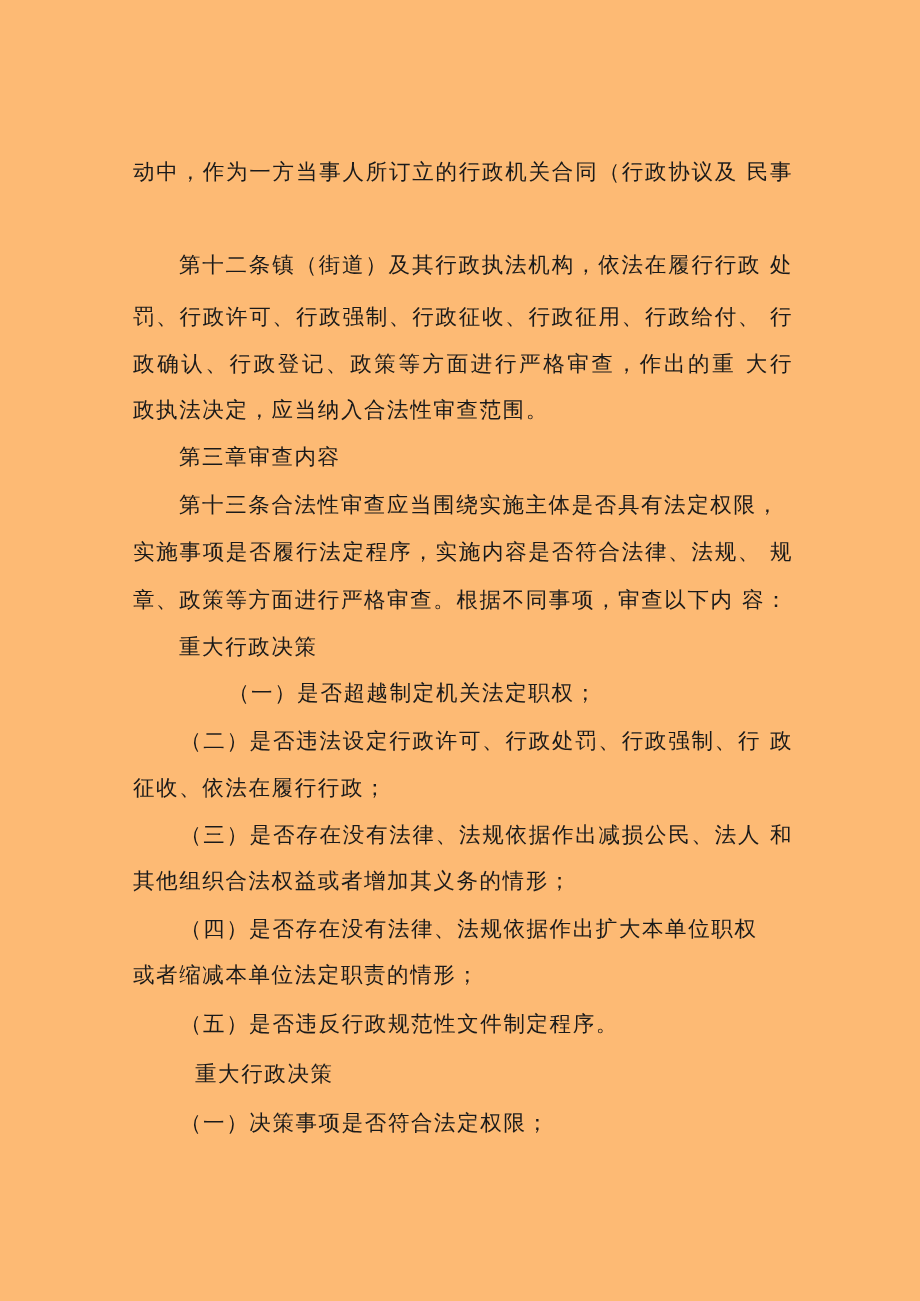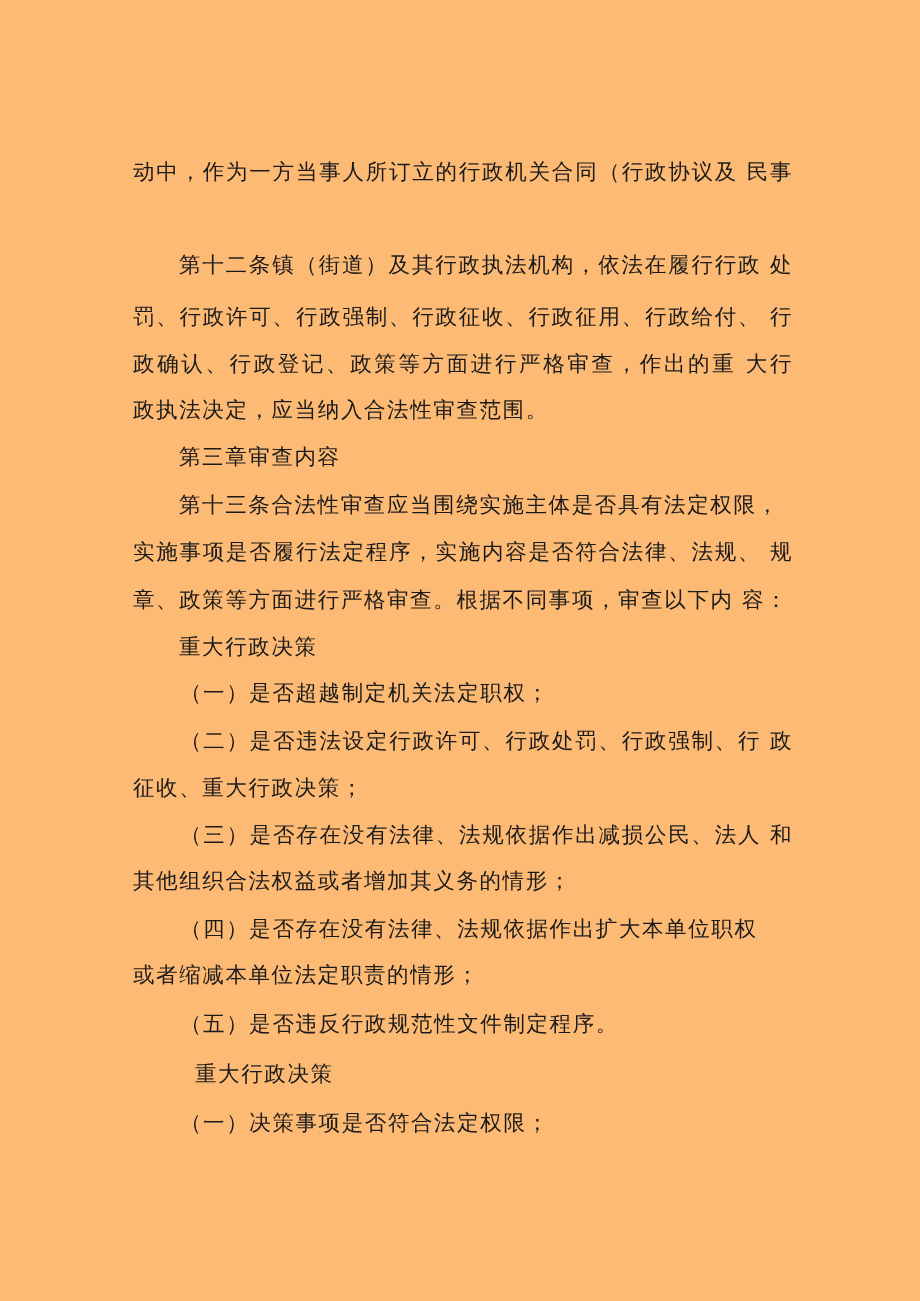--- a/index.html
+++ b/index.html
@@ -19,23 +19,23 @@
   <div class="line justify" style="top:158px;">动中，作为一方当事人所订立的行政机关合同（行政协议及 民事</div>
   <div class="line indent1 justify" style="top:251px; width:614px;">第十二条镇（街道）及其行政执法机构，依法在履行行政 处</div>
   <div class="line justify" style="top:303px;">罚、行政许可、行政强制、行政征收、行政征用、行政给付、 行</div>
   <div class="line justify" style="top:350px;">政确认、行政登记、政策等方面进行严格审查，作出的重 大行</div>
   <div class="line" style="top:396px;">政执法决定，应当纳入合法性审查范围。</div>
   <div class="line indent1" style="top:443px;">第三章审查内容</div>
   <div class="line indent1 justify" style="top:491px; width:594px;">第十三条合法性审查应当围绕实施主体是否具有法定权限，</div>
   <div class="line justify" style="top:538px;">实施事项是否履行法定程序，实施内容是否符合法律、法规、 规</div>
   <div class="line justify" style="top:586px; width:642px;">章、政策等方面进行严格审查。根据不同事项，审查以下内 容：</div>
   <div class="line indent1" style="top:633px;">重大行政决策</div>
-  <div class="line indent2" style="top:679px;">（一）是否超越制定机关法定职权；</div>
+  <div class="line indent2" style="top:679px;margin-left:48px;">（一）是否超越制定机关法定职权；</div>
   <div class="line indent2 justify" style="top:727px; width:613px;">（二）是否违法设定行政许可、行政处罚、行政强制、行 政</div>
-  <div class="line" style="top:774px;">征收、重大行政决策；</div>
+  <div class="line" style="top:774px;">征收、依法在履行行政；</div>
   <div class="line indent2 justify" style="top:821px; width:613px;">（三）是否存在没有法律、法规依据作出减损公民、法人 和</div>
   <div class="line" style="top:867px;">其他组织合法权益或者增加其义务的情形；</div>
   <div class="line indent2" style="top:915px;">（四）是否存在没有法律、法规依据作出扩大本单位职权</div>
   <div class="line" style="top:961px;">或者缩减本单位法定职责的情形；</div>
   <div class="line indent2" style="top:1010px;">（五）是否违反行政规范性文件制定程序。</div>
   <div class="line indent1" style="top:1060px;margin-left:16px;">重大行政决策</div>
   <div class="line indent2" style="top:1109px;">（一）决策事项是否符合法定权限；</div>
 </div>
 
 </body></html>

